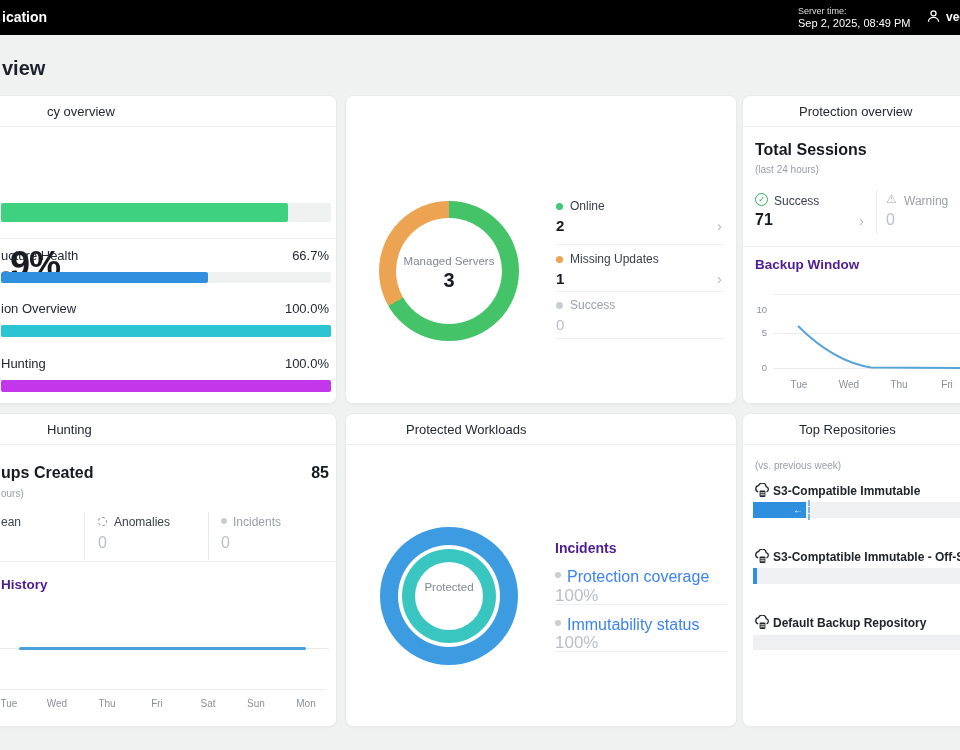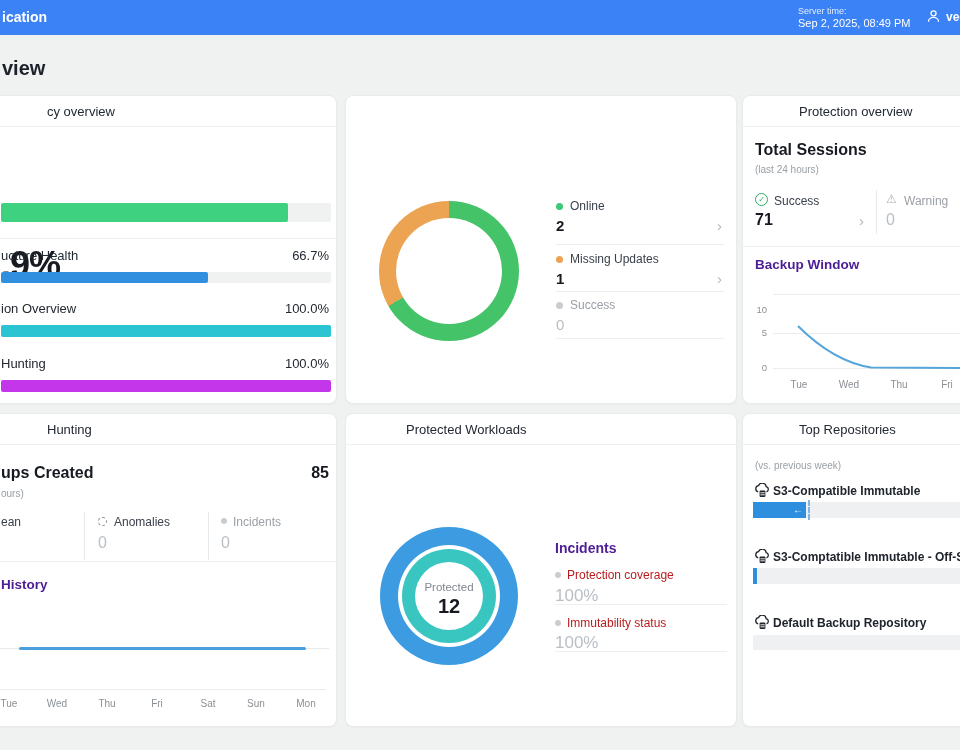--- a/index.html
+++ b/index.html
@@ -1,20 +1,20 @@
 <!DOCTYPE html>
 <html><head>
 <meta charset="utf-8">
 <style>
   html,body{margin:0;padding:0;background:#f0f2f1;}
   *{box-sizing:border-box;font-family:"Liberation Sans",sans-serif;}
   .stage{position:relative;width:960px;height:750px;overflow:hidden;background:#f0f2f1;}
 
   
-  .topbar{position:absolute;left:0;top:0;width:960px;height:35px;background:#3b82f6;}
+  .topbar{position:absolute;left:0;top:0;width:960px;height:35px;background:#000000;}
   .topbar .app-title{position:absolute;left:2px;top:9px;color:#fff;font-size:14px;font-weight:700;}
   .server-time-label{position:absolute;left:798px;top:6px;color:rgba(255,255,255,.85);font-size:9px;}
   .server-time-value{position:absolute;left:798px;top:17px;color:#fff;font-size:11px;}
   .user-chip{position:absolute;left:926px;top:9px;color:#fff;display:flex;align-items:center;gap:5px;}
   .user-chip .uname{font-size:12px;font-weight:700;}
 
   .page-title{position:absolute;left:2px;top:57px;font-size:20px;font-weight:700;color:#1c212b;}
 
   .card{position:absolute;background:#fff;border:1px solid #e8ebea;border-radius:8px;box-shadow:0 1px 2px rgba(0,0,0,.03);}
   .card-header{position:absolute;left:0;top:0;right:0;height:31px;border-bottom:1px solid #edf0f0;}
@@ -63,21 +63,21 @@
   
   .anom-icon{position:absolute;width:9px;height:9px;border:1.2px dashed #858c94;border-radius:50%;top:2px;left:0;}
   .gdot{position:absolute;width:6px;height:6px;border-radius:50%;background:#c9cdd1;top:3px;left:0;}
   .flatline{position:absolute;height:3px;background:#4aa0dc;border-radius:2px;}
 
   
   .ring-outer{position:absolute;left:34px;top:113px;width:138px;height:138px;border-radius:50%;background:#3d9be2;}
   .ring-w1{position:absolute;inset:18px;background:#fff;border-radius:50%;}
   .ring-teal{position:absolute;inset:4px;background:#3ac6c0;border-radius:50%;}
   .ring-w2{position:absolute;inset:13px;background:#fff;border-radius:50%;}
-  .ov-item-label{position:absolute;font-size:12px;color:#b91c1c;}
+  .ov-item-label{position:absolute;font-size:16px;color:#3b82f6;}
   .ov-item-value{position:absolute;font-size:17px;color:#b9bfc5;}
 
   
   .repo-name{position:absolute;font-size:12px;font-weight:700;color:#20252d;}
   .repo-track{position:absolute;left:10px;right:0;height:16px;background:#eef0f1;}
   .repo-fill{position:absolute;left:0;top:0;bottom:0;background:#2f8fdf;}
   .repo-fill .arrow{position:absolute;right:3px;top:2px;color:#fff;font-size:10px;}
   .repo-marker{position:absolute;top:-2px;height:20px;border-left:2px dashed #7cb7e6;}
   .repo-icon{position:absolute;width:16px;height:15px;}
 </style>
@@ -125,20 +125,24 @@
 
     <span class="row-label" style="left:14px;top:260px;">Hunting</span>
     <span class="row-value" style="top:260px;">100.0%</span>
     <div class="track" style="left:14px;top:284px;width:330px;height:12px;">
       <div class="fill" style="width:330px;background:#c336e9;"></div>
     </div>
   </div>
 
   <div class="card" style="left:345px;top:95px;width:392px;height:309px;">
     <div class="donut-a"></div>
+    <div class="donut-center" style="left:33px;top:159px;width:140px;">
+      <div class="dlabel">Managed Servers</div>
+      <div class="dvalue">3</div>
+    </div>
 
     <div class="legend-item" style="position:absolute;left:210px;top:103px;width:170px;height:45px;">
       <span class="dot" style="background:#3ec878;"></span>
       <span class="leg-label">Online</span>
       <span class="leg-value" style="top:18px;">2</span>
       <span class="chev" style="right:4px;top:18px;">›</span>
     </div>
     <div class="hdivider" style="left:210px;right:12px;top:148px;"></div>
 
     <div class="legend-item" style="position:absolute;left:210px;top:156px;width:170px;height:45px;">
@@ -240,21 +244,20 @@
     </div>
     <div class="ring-outer">
       <div class="ring-w1">
         <div class="ring-teal">
           <div class="ring-w2"></div>
         </div>
       </div>
     </div>
     <div class="donut-center" style="left:34px;top:167px;width:138px;">
       <div class="dlabel">Protected</div>
-      <div class="dvalue">12</div>
     </div>
 
     <div class="mini-title" style="left:209px;top:126px;font-size:14px;">Incidents</div>
 
     <div>
       <span class="gdot" style="left:209px;top:158px;"></span>
       <span class="ov-item-label" style="left:221px;top:154px;">Protection coverage</span>
       <span class="ov-item-value" style="left:209px;top:172px;">100%</span>
     </div>
     <div class="hdivider" style="left:209px;width:172px;top:190px;"></div>

